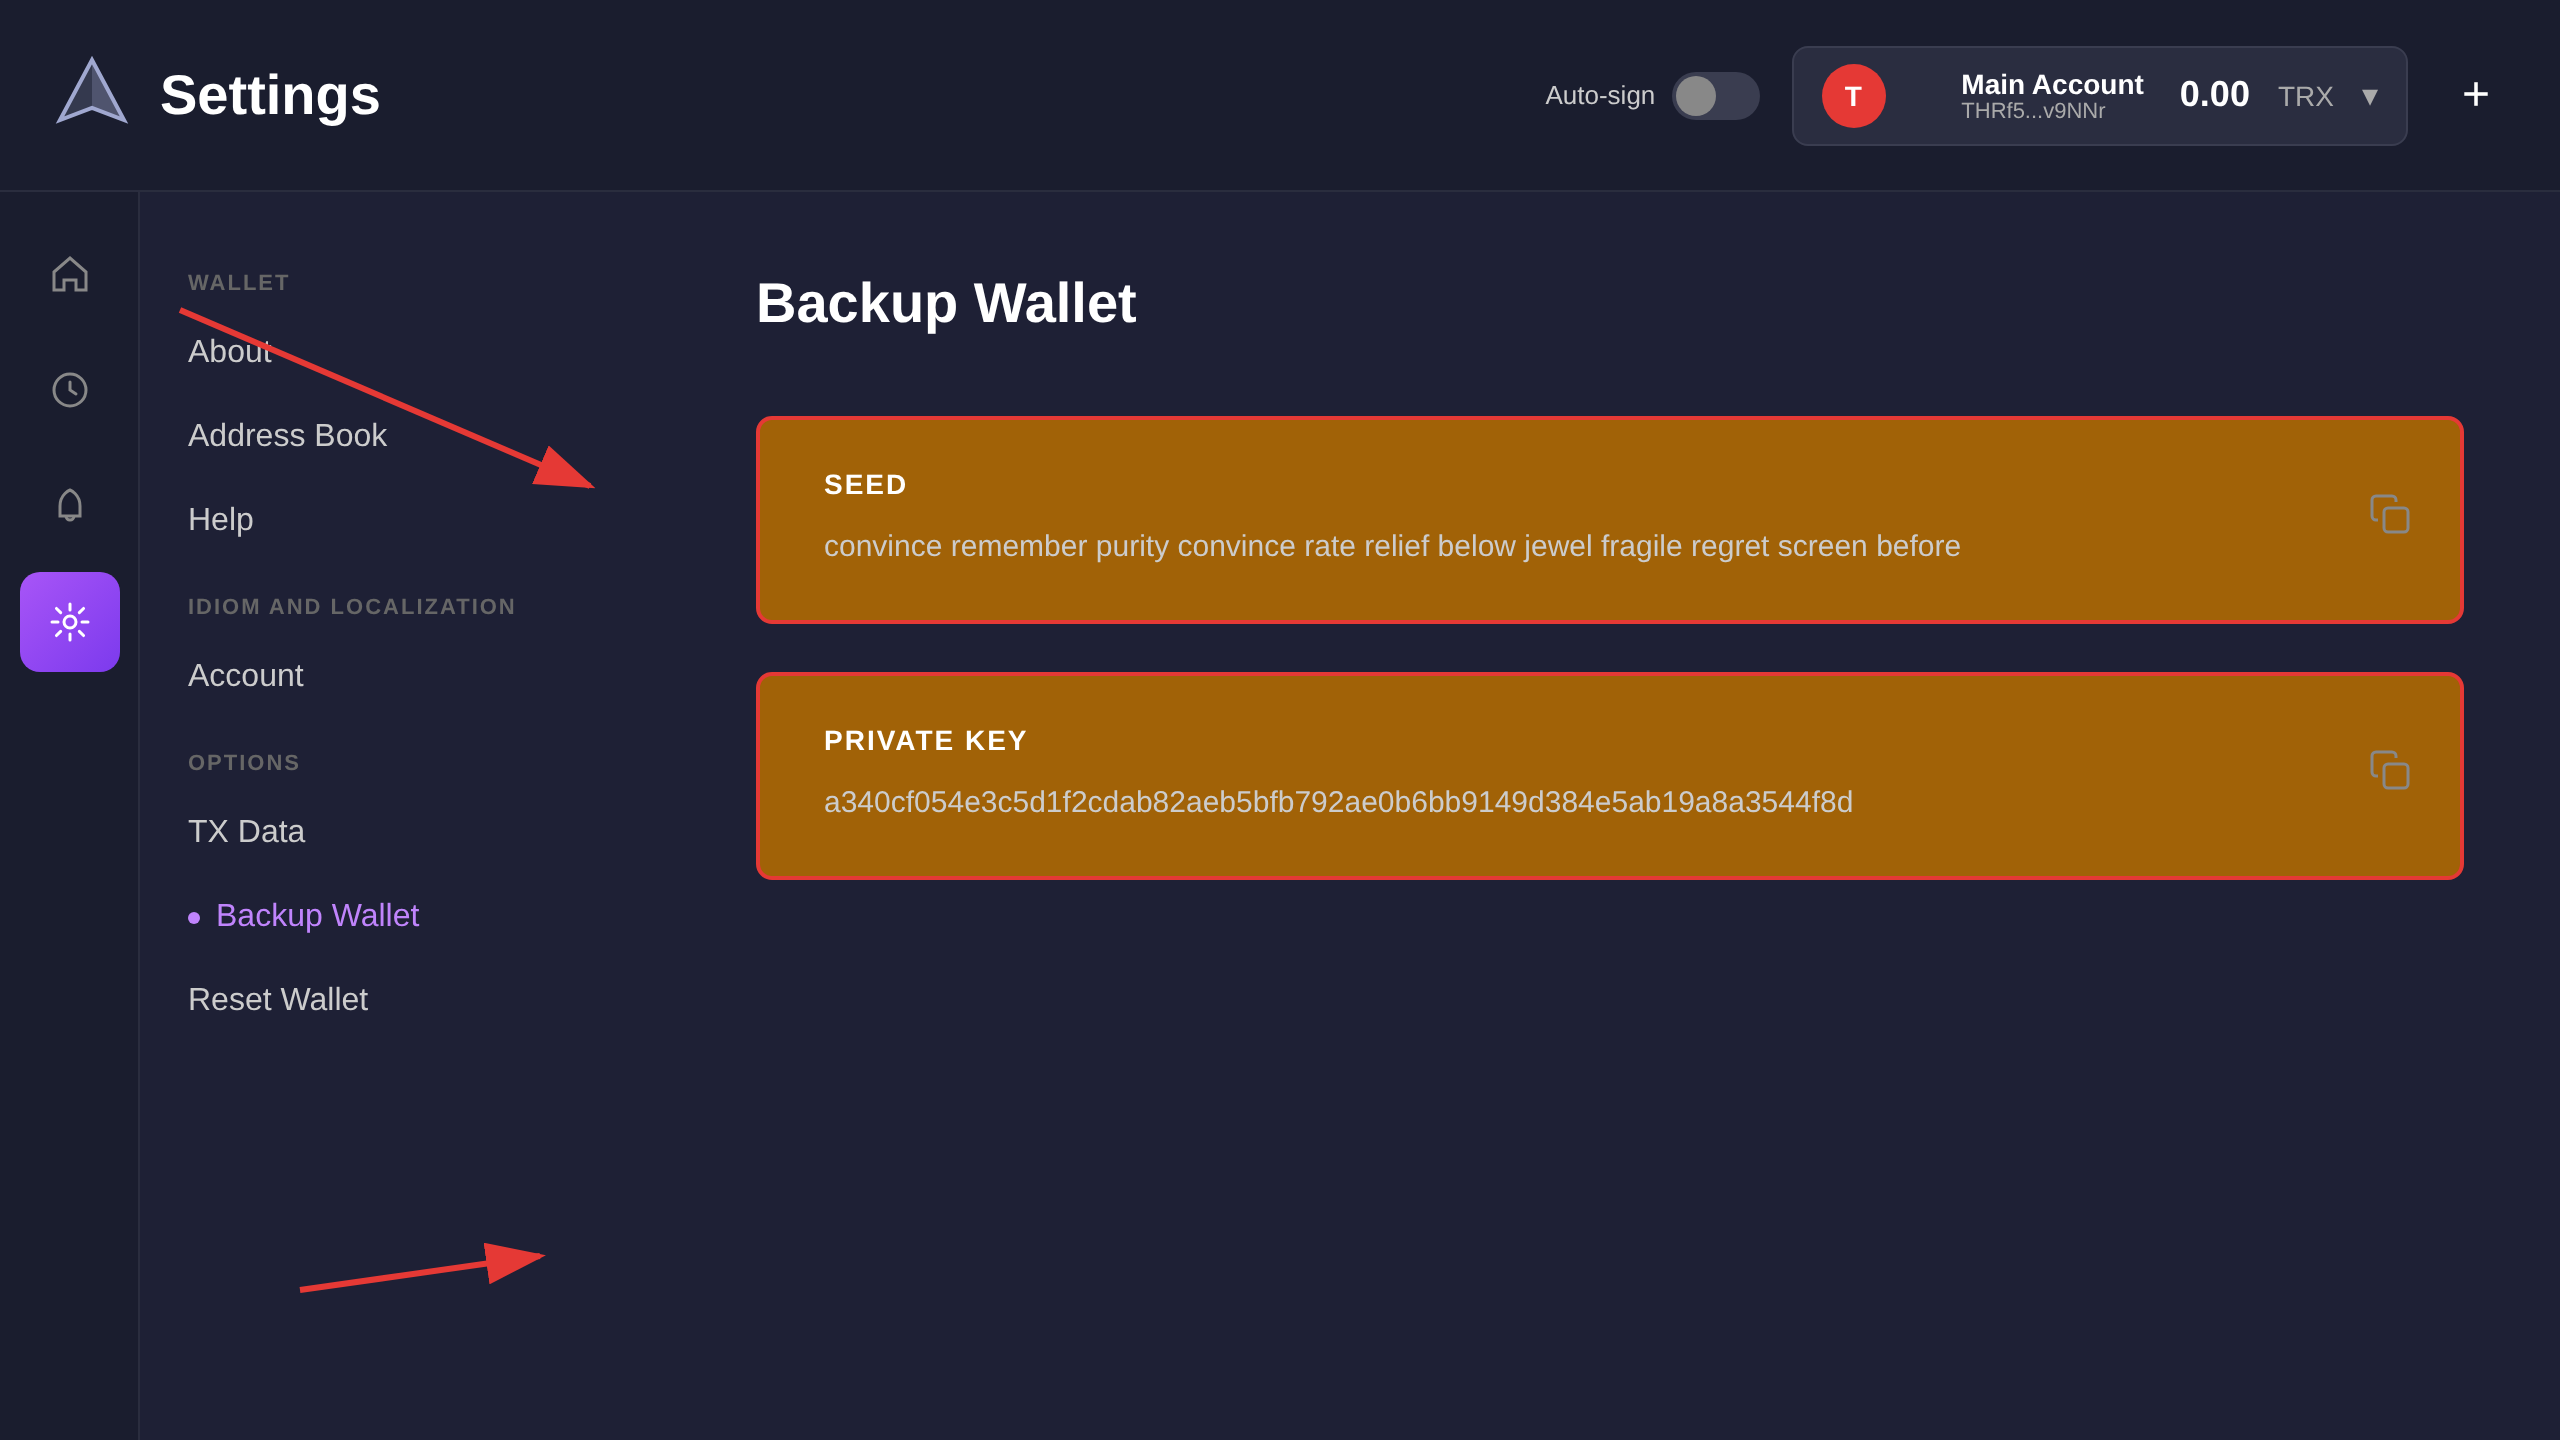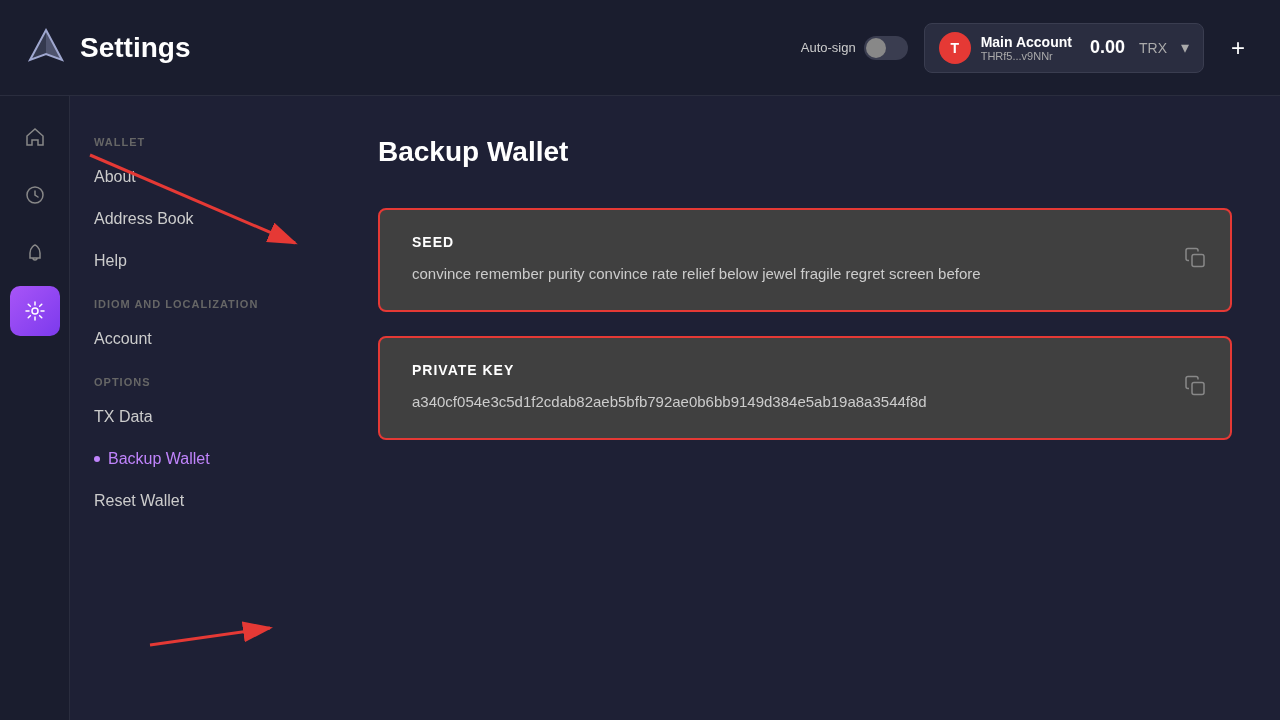--- a/index.html
+++ b/index.html
@@ -89,20 +89,21 @@
       align-items: center;
       justify-content: center;
       font-size: 14px;
       font-weight: 700;
       color: #fff;
       flex-shrink: 0;
     }
     .account-info {
       display: flex;
       flex-direction: column;
+      margin-left: 28px;
     }
     .account-name {
       font-size: 14px;
       font-weight: 600;
       color: #fff;
     }
     .account-addr {
       font-size: 11px;
       color: #aaa;
     }
@@ -214,21 +215,21 @@
     }
     .page-title {
       font-size: 28px;
       font-weight: 700;
       color: #fff;
       margin-bottom: 40px;
     }
 
     
     .card {
-      background: #404040;
+      background: #a16207;
       border: 2px solid #e53935;
       border-radius: 8px;
       padding: 24px 32px;
       margin-bottom: 24px;
       position: relative;
     }
     .card-label {
       font-size: 14px;
       font-weight: 700;
       color: #fff;

